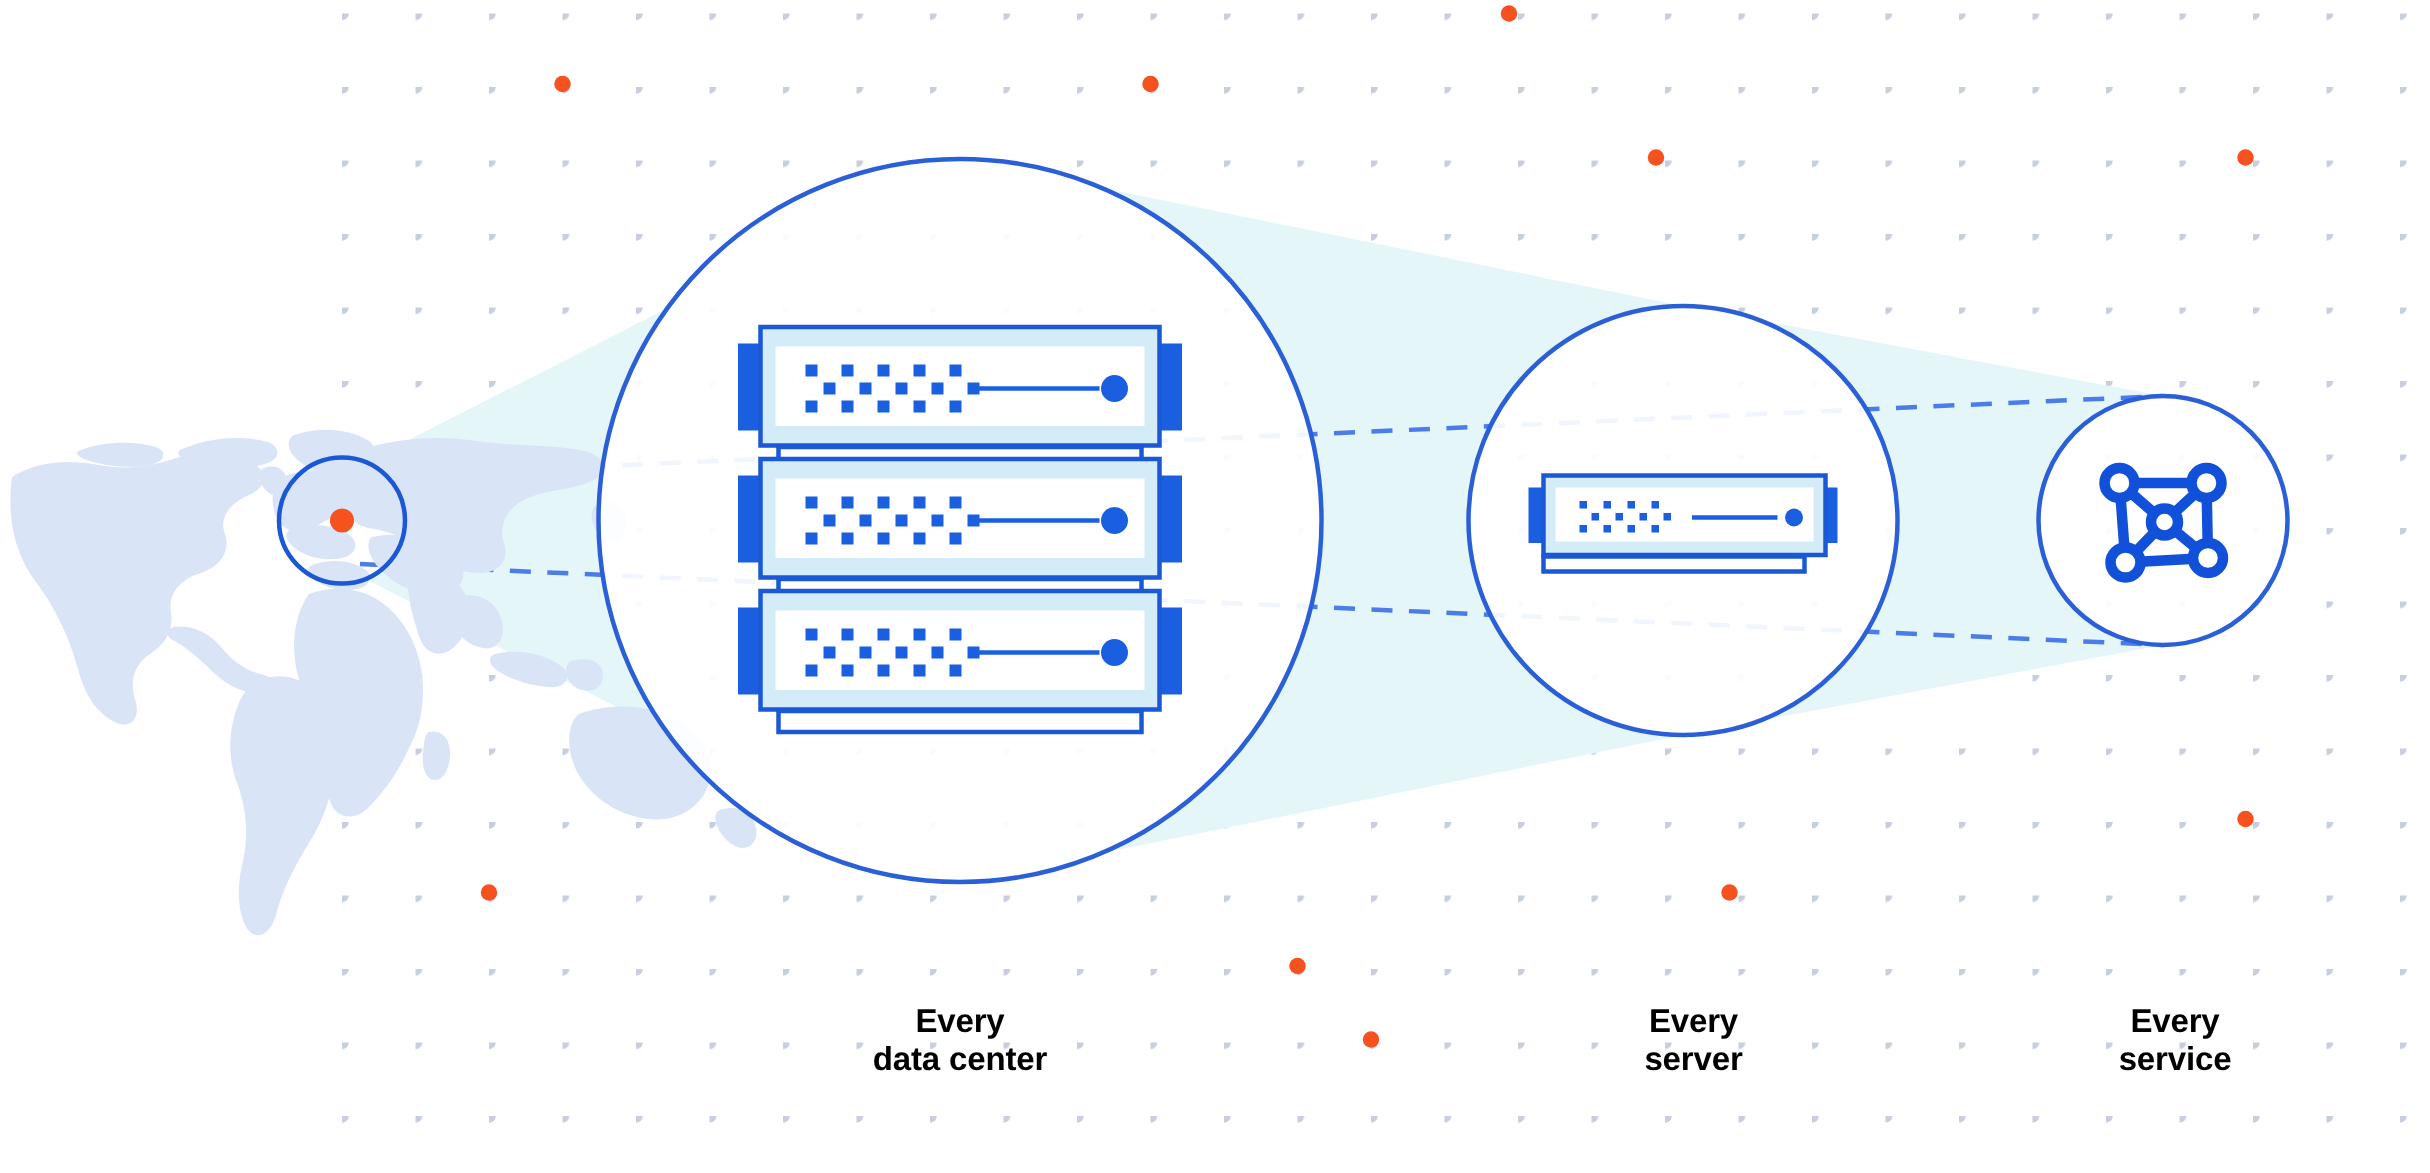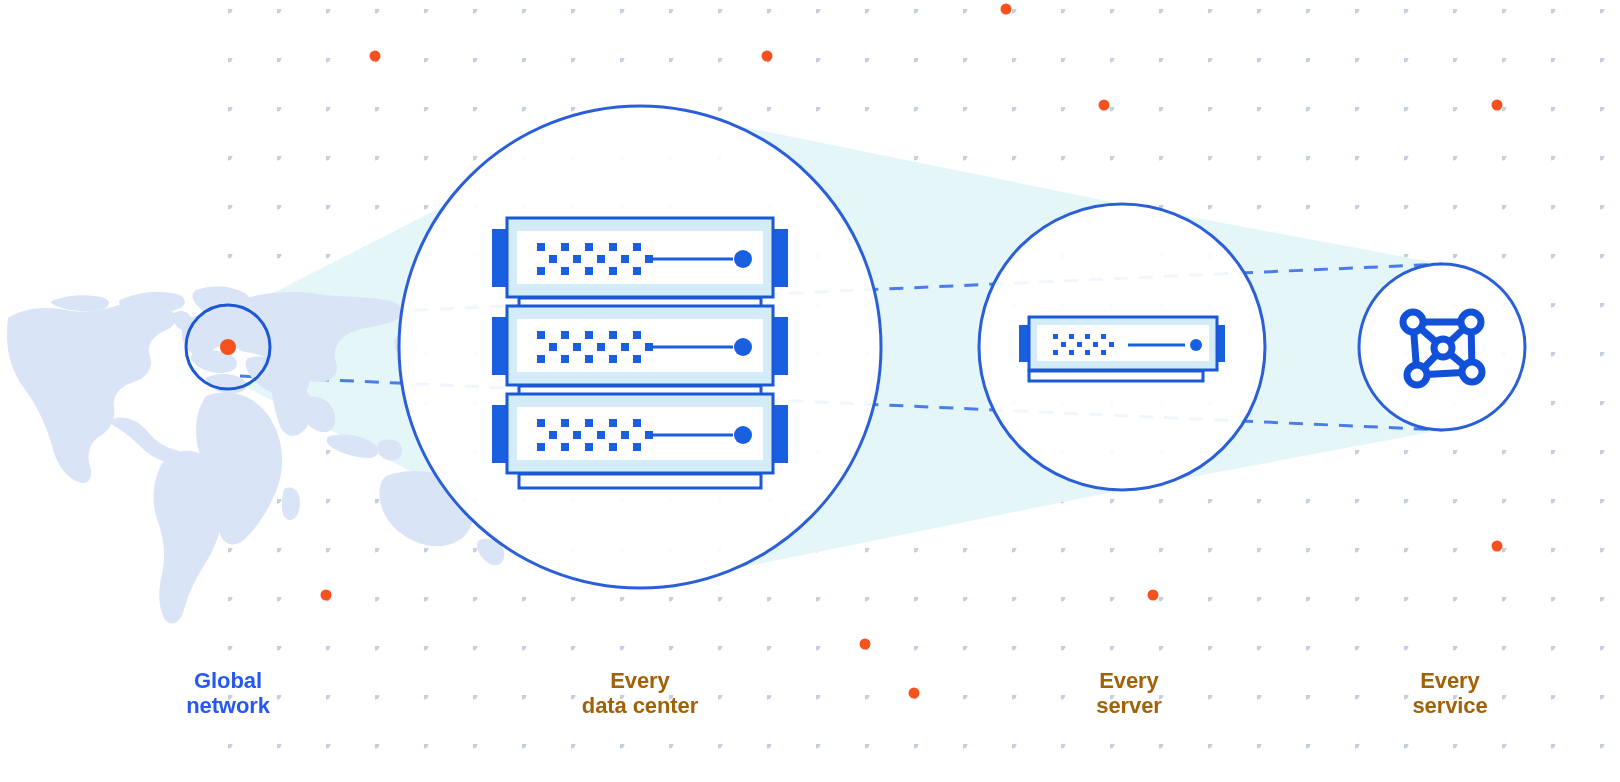--- a/index.html
+++ b/index.html
@@ -26,21 +26,21 @@
   .label {
     position: absolute;
     text-align: center;
     font-family: "Liberation Sans", sans-serif;
     font-size: 22px;
     line-height: 25px;
     font-weight: 700;
     letter-spacing: -0.1px;
     white-space: pre;
   }
-  .label.dark { color: #a16207; }
+  .label.dark { color: #000000; }
   .label.blue { color: #2458f5; }
 </style>
 </head>
 <body>
 
 <div id="stage">
 
   <svg id="scene" viewBox="0 0 1620 782" xmlns="http://www.w3.org/2000/svg">
     <defs>
 
@@ -306,22 +306,20 @@
         <circle cx="1104" cy="105" r="5.5" fill="#f6521f"></circle>
         <circle cx="1497" cy="105" r="5.5" fill="#f6521f"></circle>
         <circle cx="1497" cy="546" r="5.5" fill="#f6521f"></circle>
         <circle cx="326" cy="595" r="5.5" fill="#f6521f"></circle>
         <circle cx="1153" cy="595" r="5.5" fill="#f6521f"></circle>
         <circle cx="865" cy="644" r="5.5" fill="#f6521f"></circle>
         <circle cx="914" cy="693" r="5.5" fill="#f6521f"></circle>
       </g>
   </svg>
 
-  <div class="label blue" style="left:128px; top:668px; width:200px;">Global
-network</div>
 
   <div class="label dark" style="left:520px; top:668px; width:240px;">Every
 data center</div>
 
   <div class="label dark" style="left:1029px; top:668px; width:200px;">Every
 server</div>
 
   <div class="label dark" style="left:1350px; top:668px; width:200px;">Every
 service</div>
 

